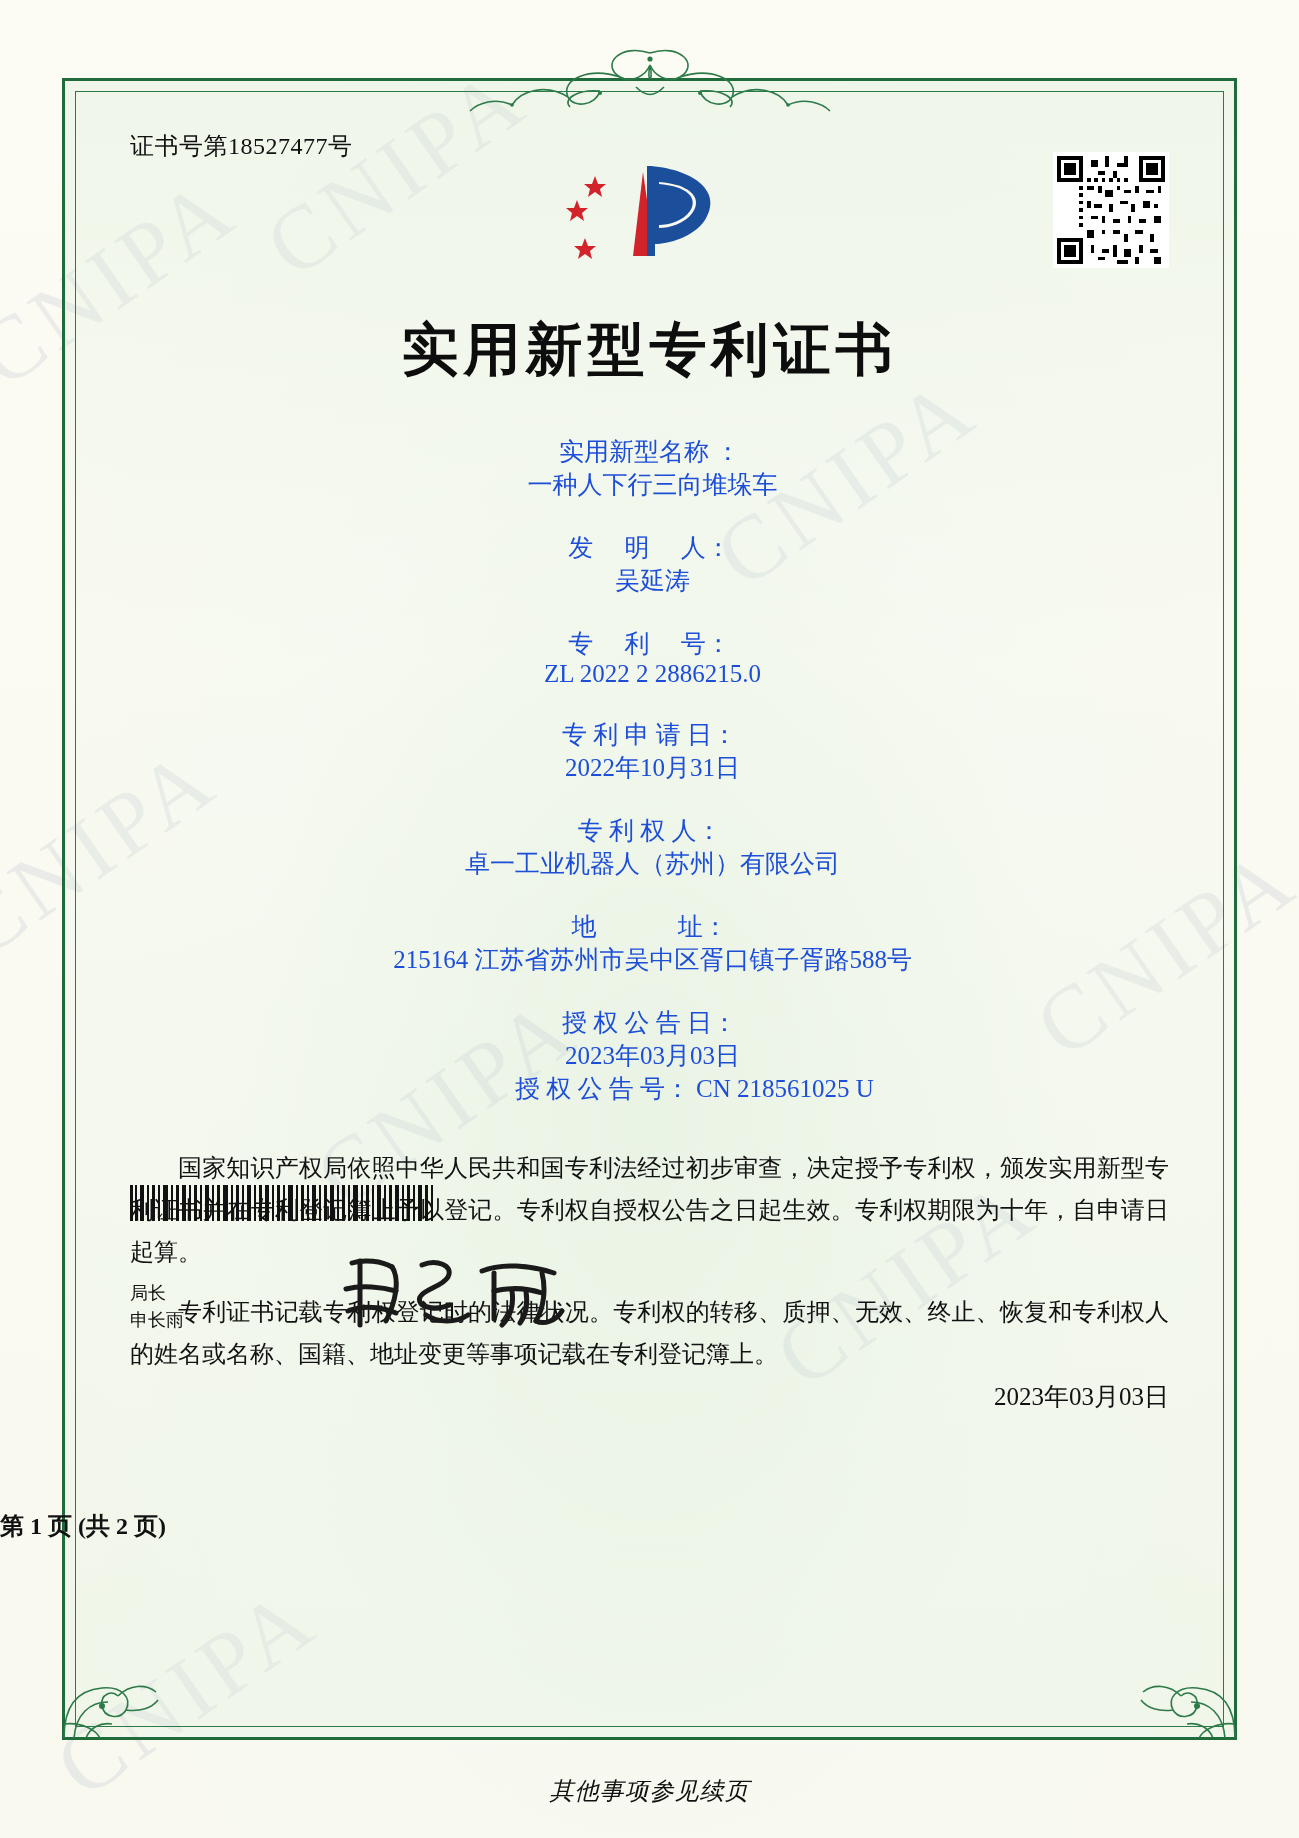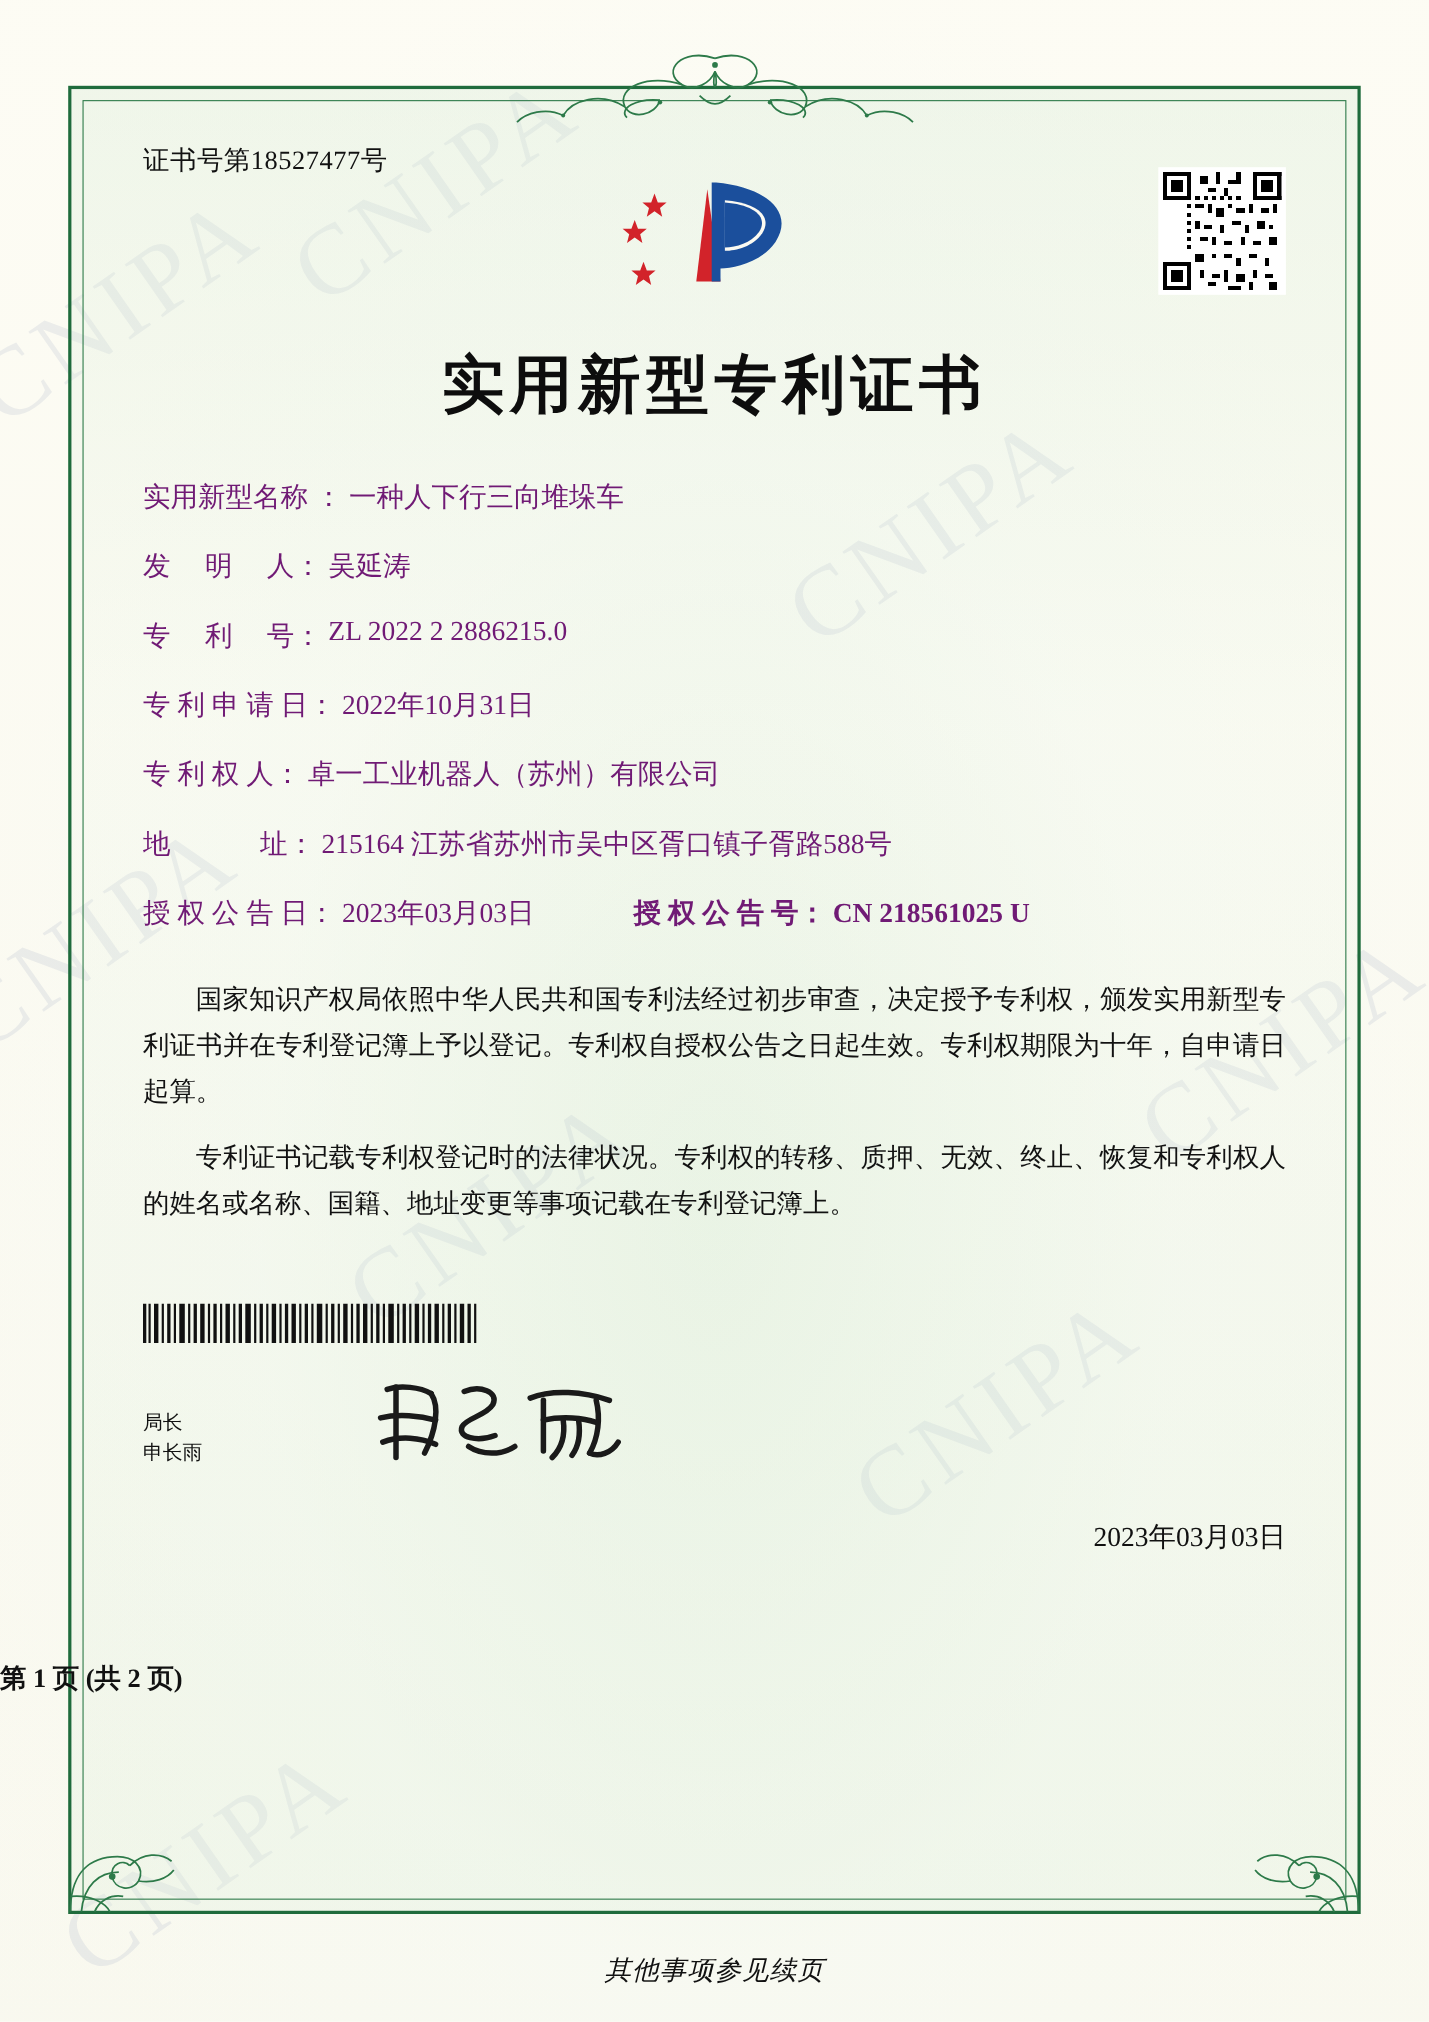--- a/index.html
+++ b/index.html
@@ -131,40 +131,40 @@
     letter-spacing: 5px;
     color: #0d0d0d;
     font-family: Liberation Mono, monospace;
   }
 
   .fields {
     margin-top: 46px;
   }
   .field-row {
     display: flex;
-    align-items: flex-start;
+    align-items: center;
     margin-bottom: 30px;
     font-size: 25px;
-    color: #701a75;
+    color: #1d4ed8;
+    flex-direction: column;
   }
   .field-label {
     white-space: pre;
     flex: 0 0 auto;
   }
   .field-value {
     margin-left: 6px;
   }
   .field-row.two-col {
     justify-content: flex-start;
   }
   .col2 {
     margin-left: 90px;
     display: flex;
     align-items: baseline;
-    font-weight: bold;
   }
 
   .paragraphs {
     margin-top: 42px;
     font-size: 24px;
     line-height: 1.75;
     color: #121212;
     text-align: justify;
   }
   .paragraphs p {

